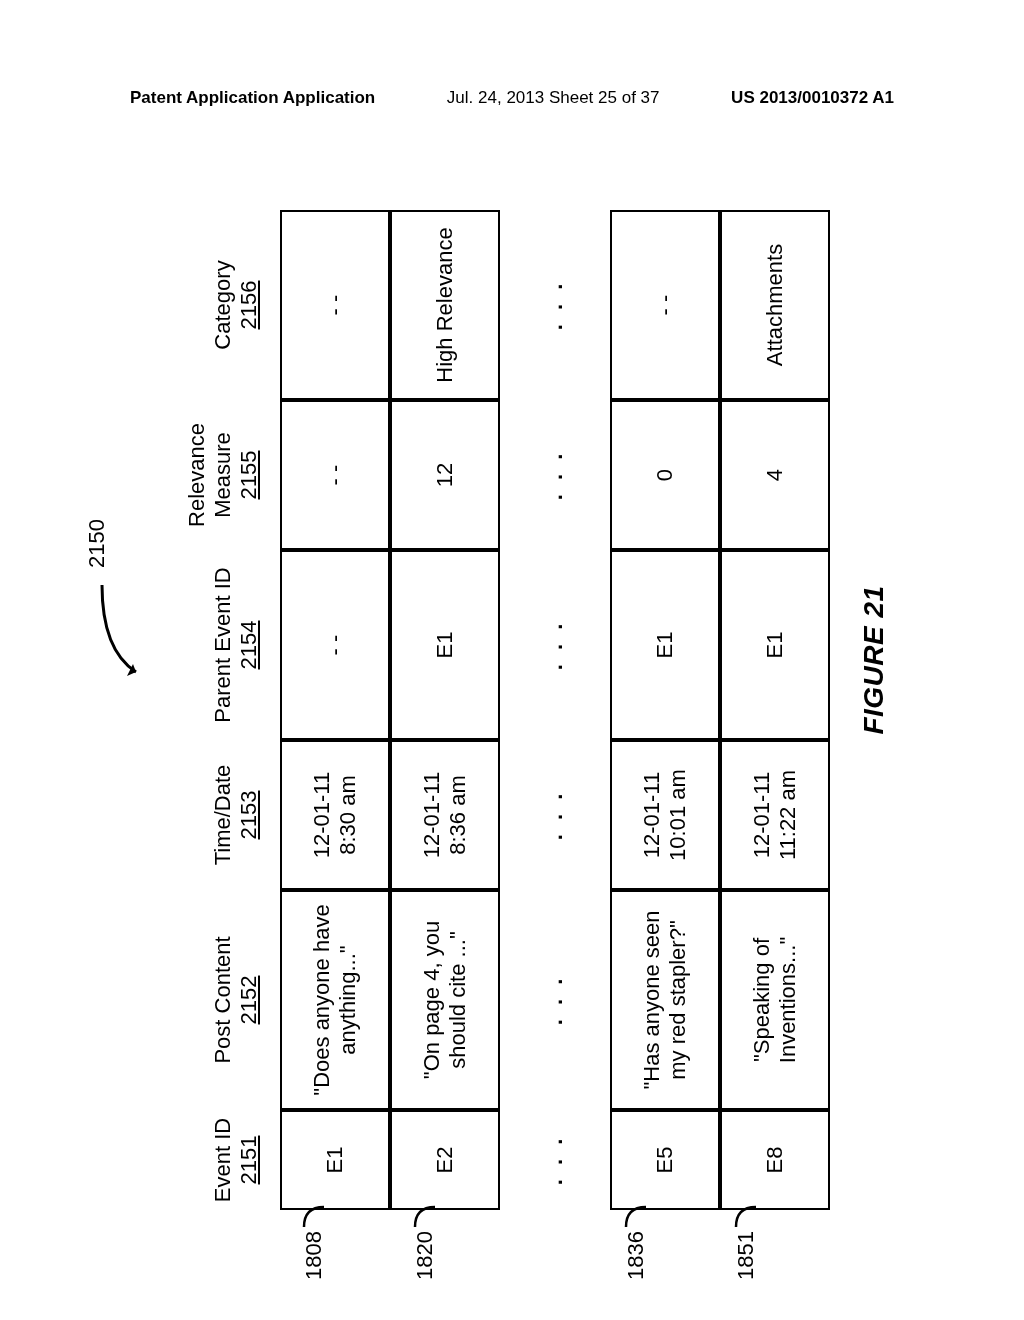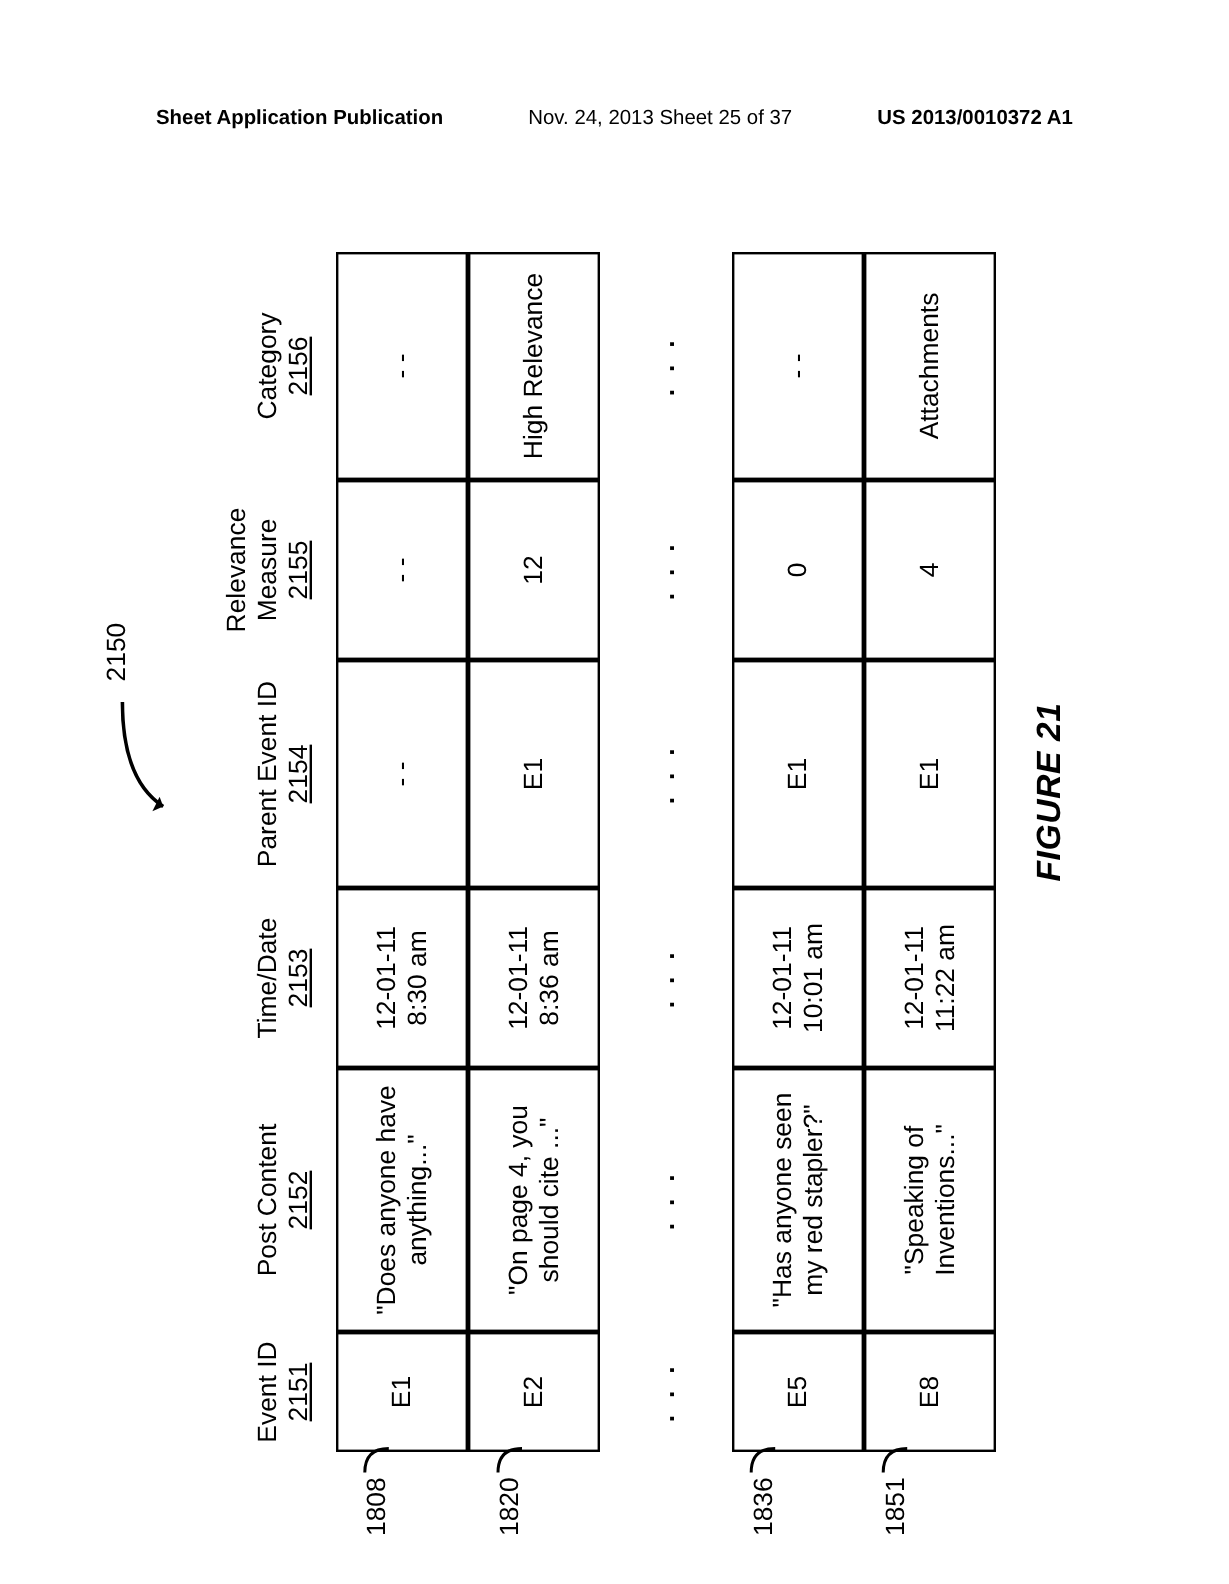--- a/index.html
+++ b/index.html
@@ -110,22 +110,22 @@
       font-weight: bold;
       font-size: 28px;
       margin-top: 28px;
       letter-spacing: 0.5px;
     }
   </style>
 </head>
 <body>
 
 <div class="page-header">
-  <span class="bold">Sheet Application Publication</span>
-  <span>Nov. 24, 2013  Sheet 25 of 37</span>
+  <span class="bold">Patent Application Application</span>
+  <span>Jul. 24, 2013  Sheet 25 of 37</span>
   <span class="bold">US 2013/0010372 A1</span>
 </div>
 
 <div class="rotated-content">
 
   <div class="ref-arrow-wrap">
     <span class="ref-arrow">
       <svg viewBox="0 0 120 50">
         <path d="M 8 42 Q 30 8 95 8" stroke="#000" stroke-width="3" fill="none"></path>
         <path d="M 8 42 L 4 33 L 16 39 Z" fill="#000"></path>

